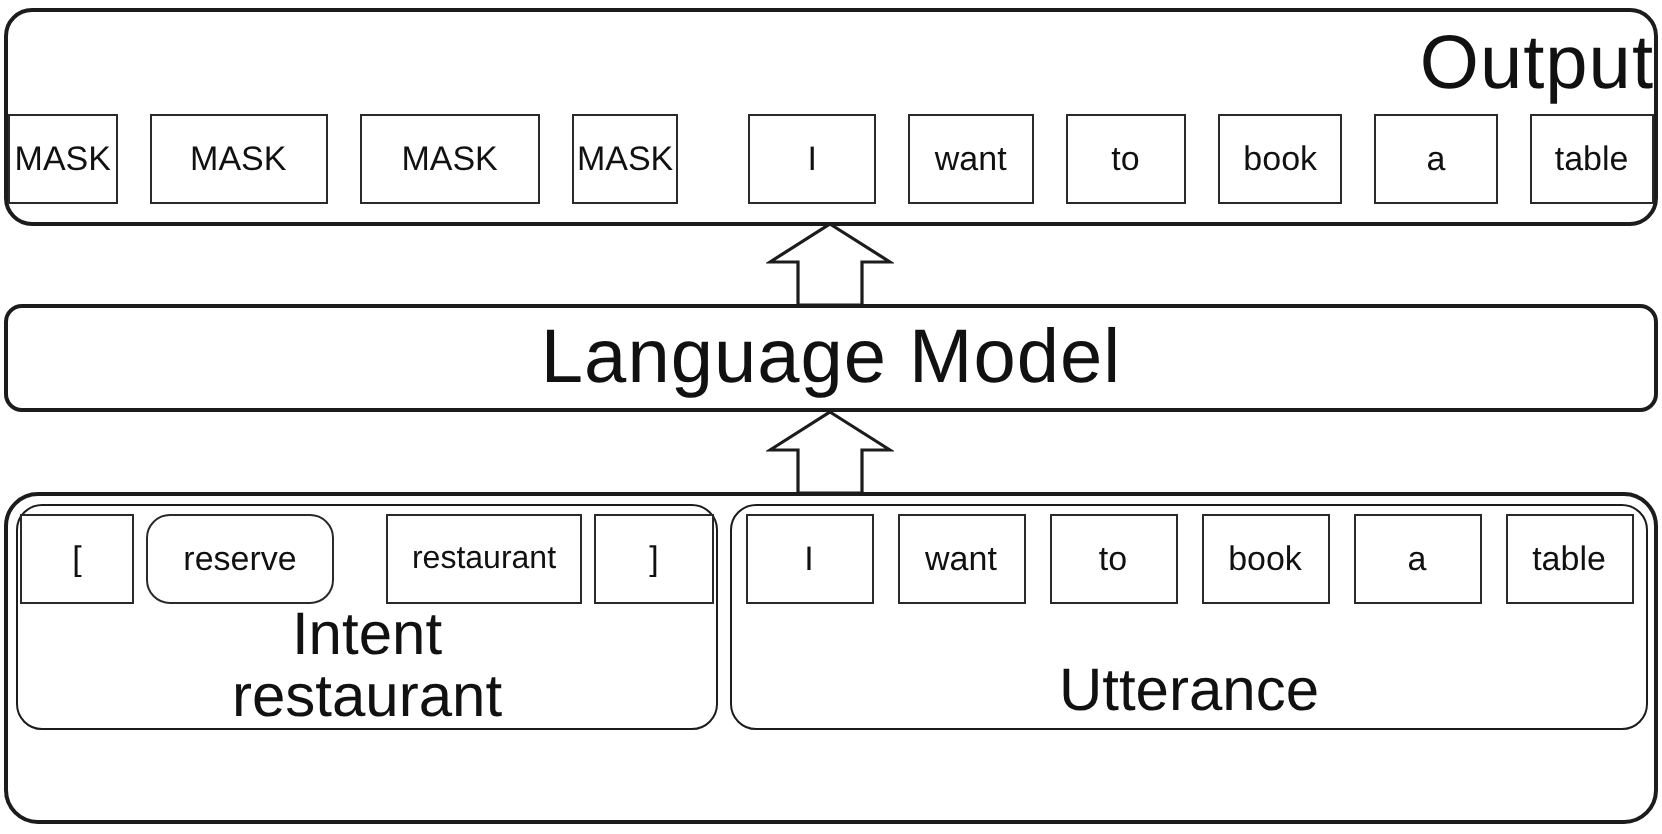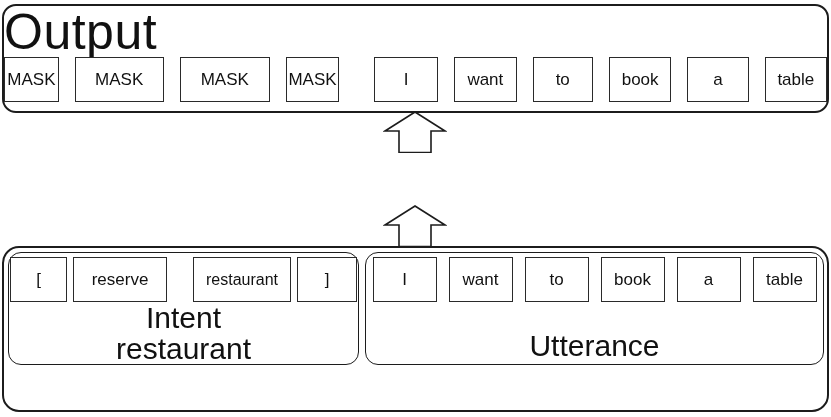--- a/index.html
+++ b/index.html
@@ -21,22 +21,22 @@
     box-sizing: border-box;
     border: 2px solid #1c1c1c;
     background: #ffffff;
   }
   .output-box {
     left: 2px; top: 4px;
     width: 827px; height: 109px;
     border-radius: 14px;
   }
   .big-title {
-    text-align: left;
-    font-size: 50px;
+    text-align: right;
+    font-size: 38px;
     line-height: 50px;
     margin-top: 1px;
     letter-spacing: 0.5px;
   }
   .token-row {
     display: flex;
     align-items: stretch;
   }
   .output-row {
     gap: 16px;
@@ -114,21 +114,21 @@
     bottom: 2px;
     text-align: center;
     font-size: 32px;
     line-height: 42px;
   }
   
   .ow0 { width: 58px; } .ow1 { width: 94px; } .ow2 { width: 96px; } .ow3 { width: 56px; }
   .ow4 { width: 68px; } .ow5 { width: 66px; } .ow6 { width: 64px; } .ow7 { width: 66px; }
   .ow8 { width: 65px; } .ow9 { width: 66px; }
   
-  .iw0 { width: 57px; } .iw1 { width: 94px; } .iw2 { width: 98px; font-size: 16px; margin-left: 20px; } .iw3 { width: 60px; }
+  .iw0 { width: 57px; } .iw1 { width: 94px; border-radius: 12px; } .iw2 { width: 98px; font-size: 16px; margin-left: 20px; } .iw3 { width: 60px; }
   
   .uw { width: 64px; }
 </style>
 </head>
 <body>
 
 <div class="canvas">
 
   <div class="rbox output-box">
     <div class="big-title">Output</div>
@@ -143,20 +143,23 @@
       <span class="token ow7">book</span>
       <span class="token ow8">a</span>
       <span class="token ow9">table</span>
     </div>
   </div>
 
   <svg class="arrow-icon arrow-top" viewBox="0 0 64 42">
     <polygon points="32,1 62,20 48,20 48,41.5 16,41.5 16,20 2,20" fill="#ffffff" stroke="#1c1c1c" stroke-width="1.6"></polygon>
   </svg>
 
+  <div class="rbox lm-box">
+    <span>Language Model</span>
+  </div>
 
   <svg class="arrow-icon arrow-bottom" viewBox="0 0 64 42">
     <polygon points="32,1 62,20 48,20 48,41.5 16,41.5 16,20 2,20" fill="#ffffff" stroke="#1c1c1c" stroke-width="1.6"></polygon>
   </svg>
 
   <div class="rbox input-box">
 
     <div class="inner-box intent-box">
       <div class="token-row inner-row intent-row">
         <span class="token iw0">[</span>

